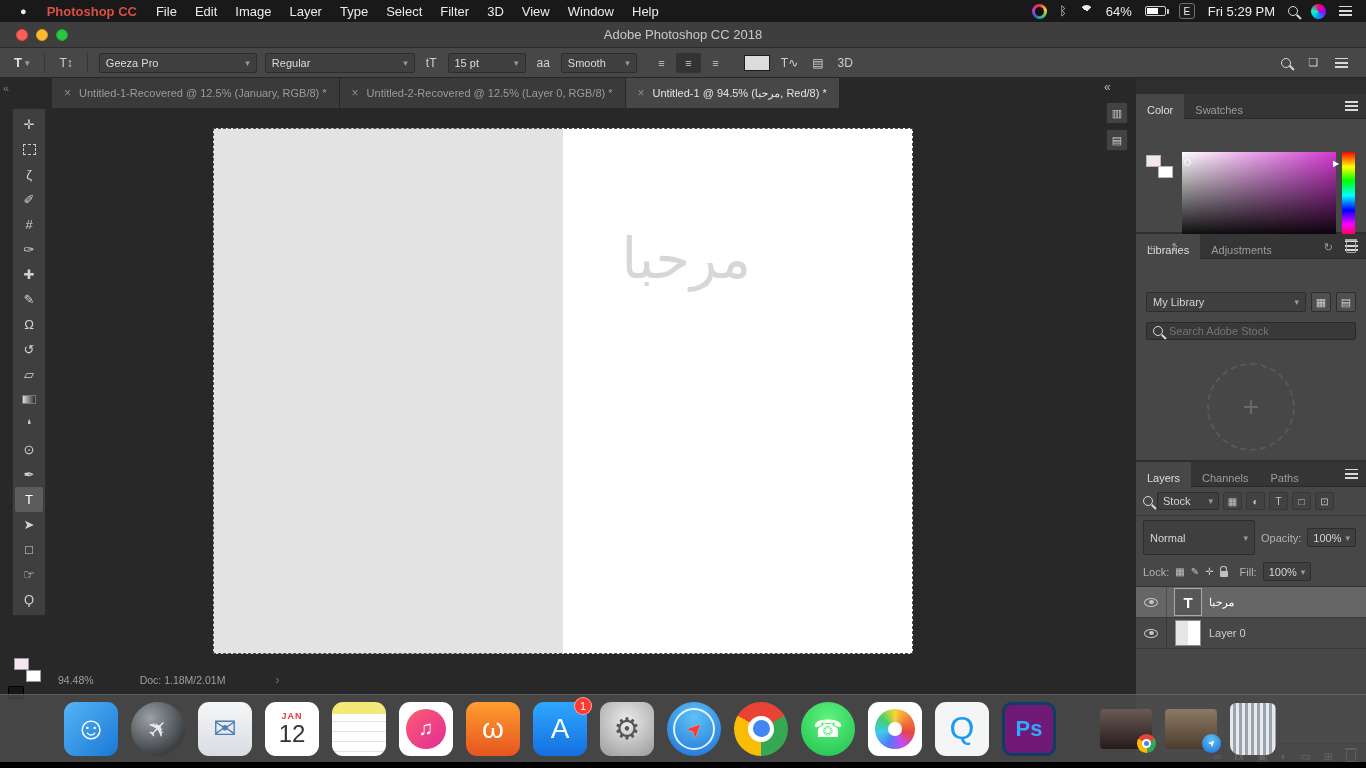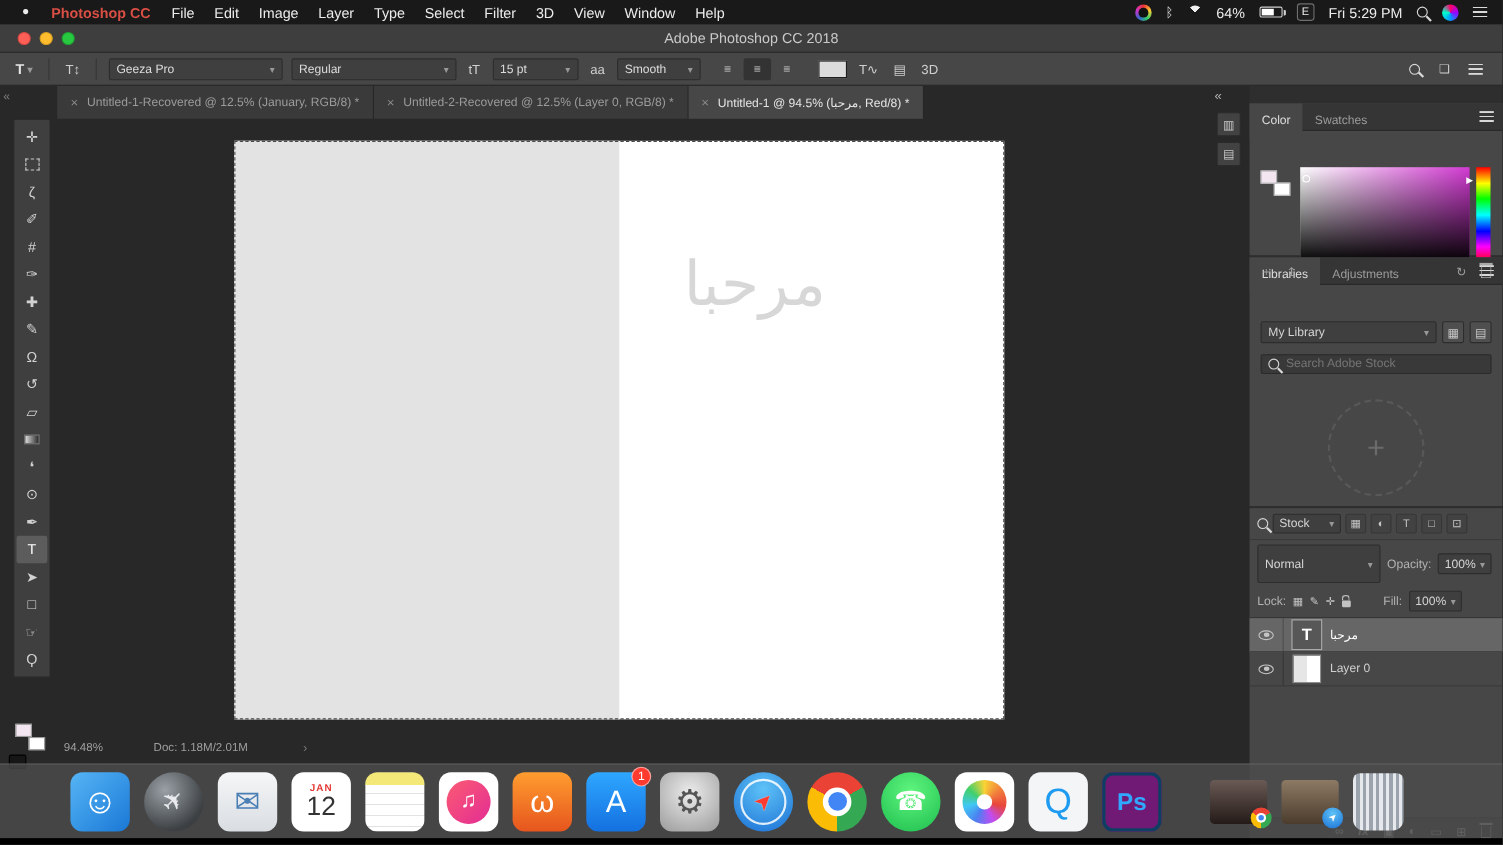--- a/index.html
+++ b/index.html
@@ -451,20 +451,26 @@
         <span>↥</span>
         <span class="right">
           <span>↻</span>
           <span class="trashcan"></span>
         </span>
       </div>
     </div>
   </div>
 
   <div class="panel" id="panel-layers">
+    <div class="phead">
+      <span class="ptab active">Layers</span>
+      <span class="ptab">Channels</span>
+      <span class="ptab">Paths</span>
+      <span class="pmenu bars"></span>
+    </div>
     <div class="pbody">
       <div class="lay-filter">
         <span class="mag"></span>
         <span class="kind-select">
           <span>Stock</span>
           <span class="caret">▾</span>
         </span>
         <span class="fbtn">▦</span>
         <span class="fbtn">◐</span>
         <span class="fbtn">T</span>
@@ -481,21 +487,21 @@
           <span>100%</span>
           <span class="caret">▾</span>
         </span>
       </div>
       <div class="lay-lock">
         <span class="lbl">Lock:</span>
         <span class="lockico">▦</span>
         <span class="lockico">✎</span>
         <span class="lockico">✛</span>
         <span class="padlock"></span>
-        <span class="lbl" style="margin-left:24px">Fill:</span>
+        <span class="lbl" style="margin-left:6px">Fill:</span>
         <span class="val-select">
           <span>100%</span>
           <span class="caret">▾</span>
         </span>
       </div>
       <div class="lrow selected">
         <span class="eye"></span>
         <span class="lsep"></span>
         <span class="lthumb text">T</span>
         <span>مرحبا</span>

